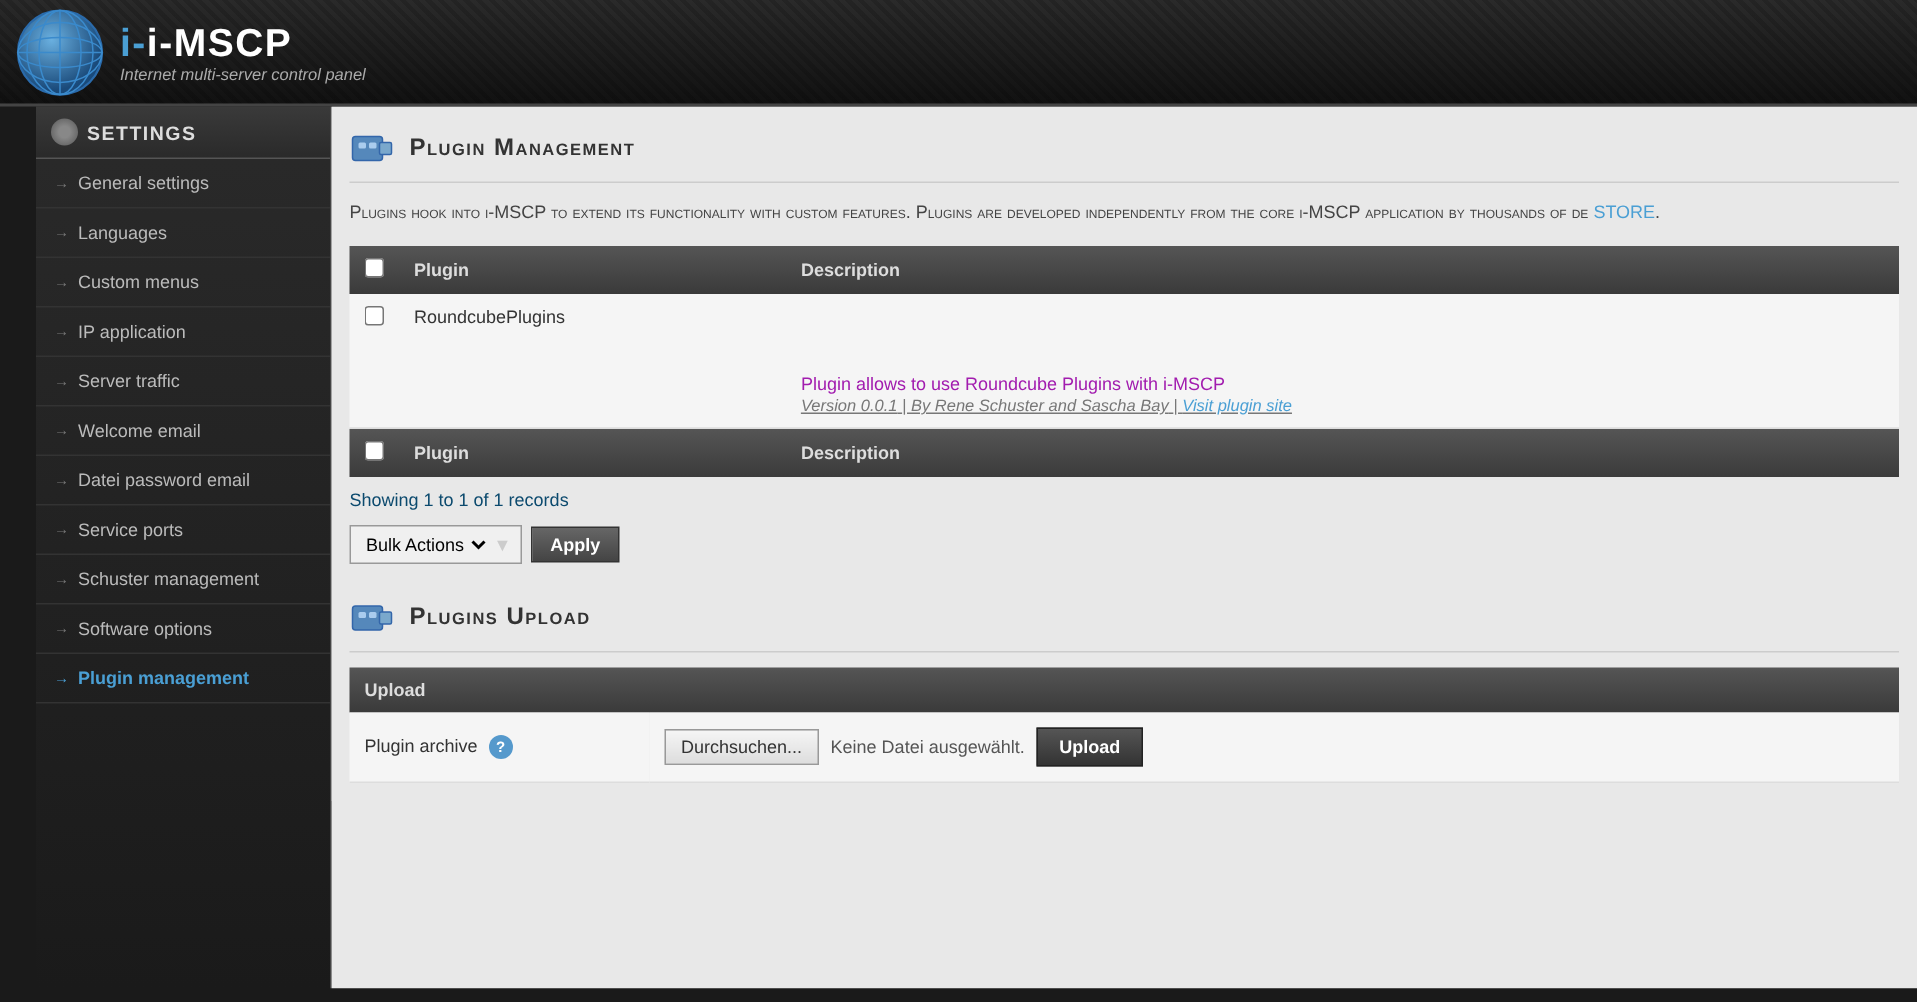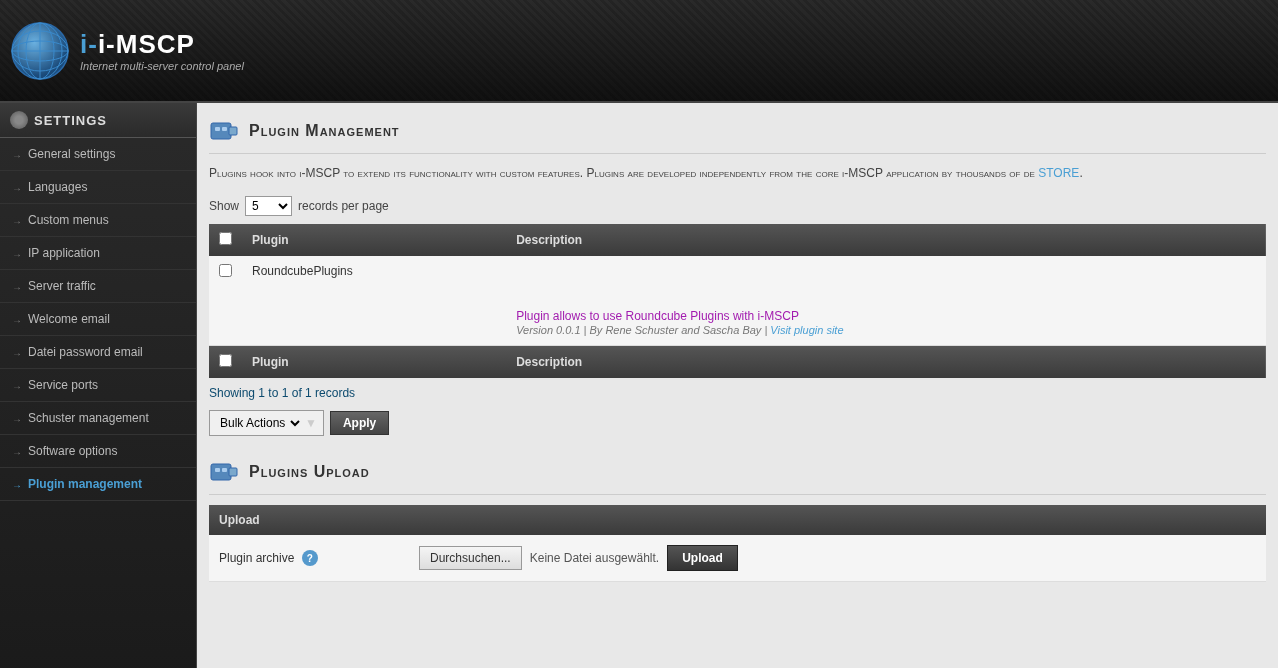--- a/index.html
+++ b/index.html
@@ -5,21 +5,21 @@
     * { margin: 0; padding: 0; box-sizing: border-box; }
     body { font-family: Arial, sans-serif; font-size: 12px; background: #1a1a1a; color: #ccc; }
 
     
     #header {
       background: linear-gradient(180deg, #2a2a2a 0%, #111 100%);
       border-bottom: 2px solid #444;
       padding: 8px 10px;
       display: flex;
       align-items: center;
-      height: 103px;
+      height: 71px;
       position: relative;
       overflow: hidden;
     }
     #header::before {
       content: '';
       position: absolute;
       top: 0; left: 0; right: 0; bottom: 0;
       background: repeating-linear-gradient(
         45deg,
         transparent,
@@ -54,20 +54,21 @@
     .logo-subtitle {
       font-size: 11px;
       color: #aaa;
       font-style: italic;
     }
 
     
     #layout {
       display: flex;
       height: calc(100vh - 80px);
+      padding-left: 24px;
     }
 
     
     #sidebar {
       width: 197px;
       min-width: 197px;
       background: linear-gradient(180deg, #2a2a2a 0%, #1a1a1a 100%);
       border-right: 1px solid #444;
       overflow-y: auto;
     }
@@ -245,20 +246,21 @@
     }
     .plugin-desc-main {
       color: #a21caf;
       display: block;
       margin-top: 45px;
     }
     .plugin-meta {
       font-size: 11px;
       color: #777;
       font-style: italic;
+      text-decoration: underline;
     }
     .plugin-meta a {
       color: #4a9fd4;
       text-decoration: none;
     }
 
     
     .records-info {
       font-size: 12px;
       color: #0c4a6e;
@@ -471,32 +473,20 @@
           <rect x="13" y="12" width="5" height="4" rx="1" fill="#aaccee"></rect>
         </svg>
         <span class="section-title">Plugin Management</span>
       </div>
 
       <p class="description-text">
         <span>Plugins hook into i-MSCP to extend its functionality with custom features. Plugins are developed independently from the core i-MSCP application by thousands of de</span>
         <a href="#">STORE</a>.
       </p>
 
-      <div class="show-records-row">
-        <span>Show</span>
-        <select>
-          <option>5</option>
-          <option>10</option>
-          <option>15</option>
-          <option>25</option>
-          <option>50</option>
-          <option>100</option>
-        </select>
-        <span>records per page</span>
-      </div>
 
       <table class="data-table">
         <thead>
           <tr>
             <th>
               <input type="checkbox" style="">
             </th>
             <th>Plugin</th>
             <th>Description</th>
           </tr>

